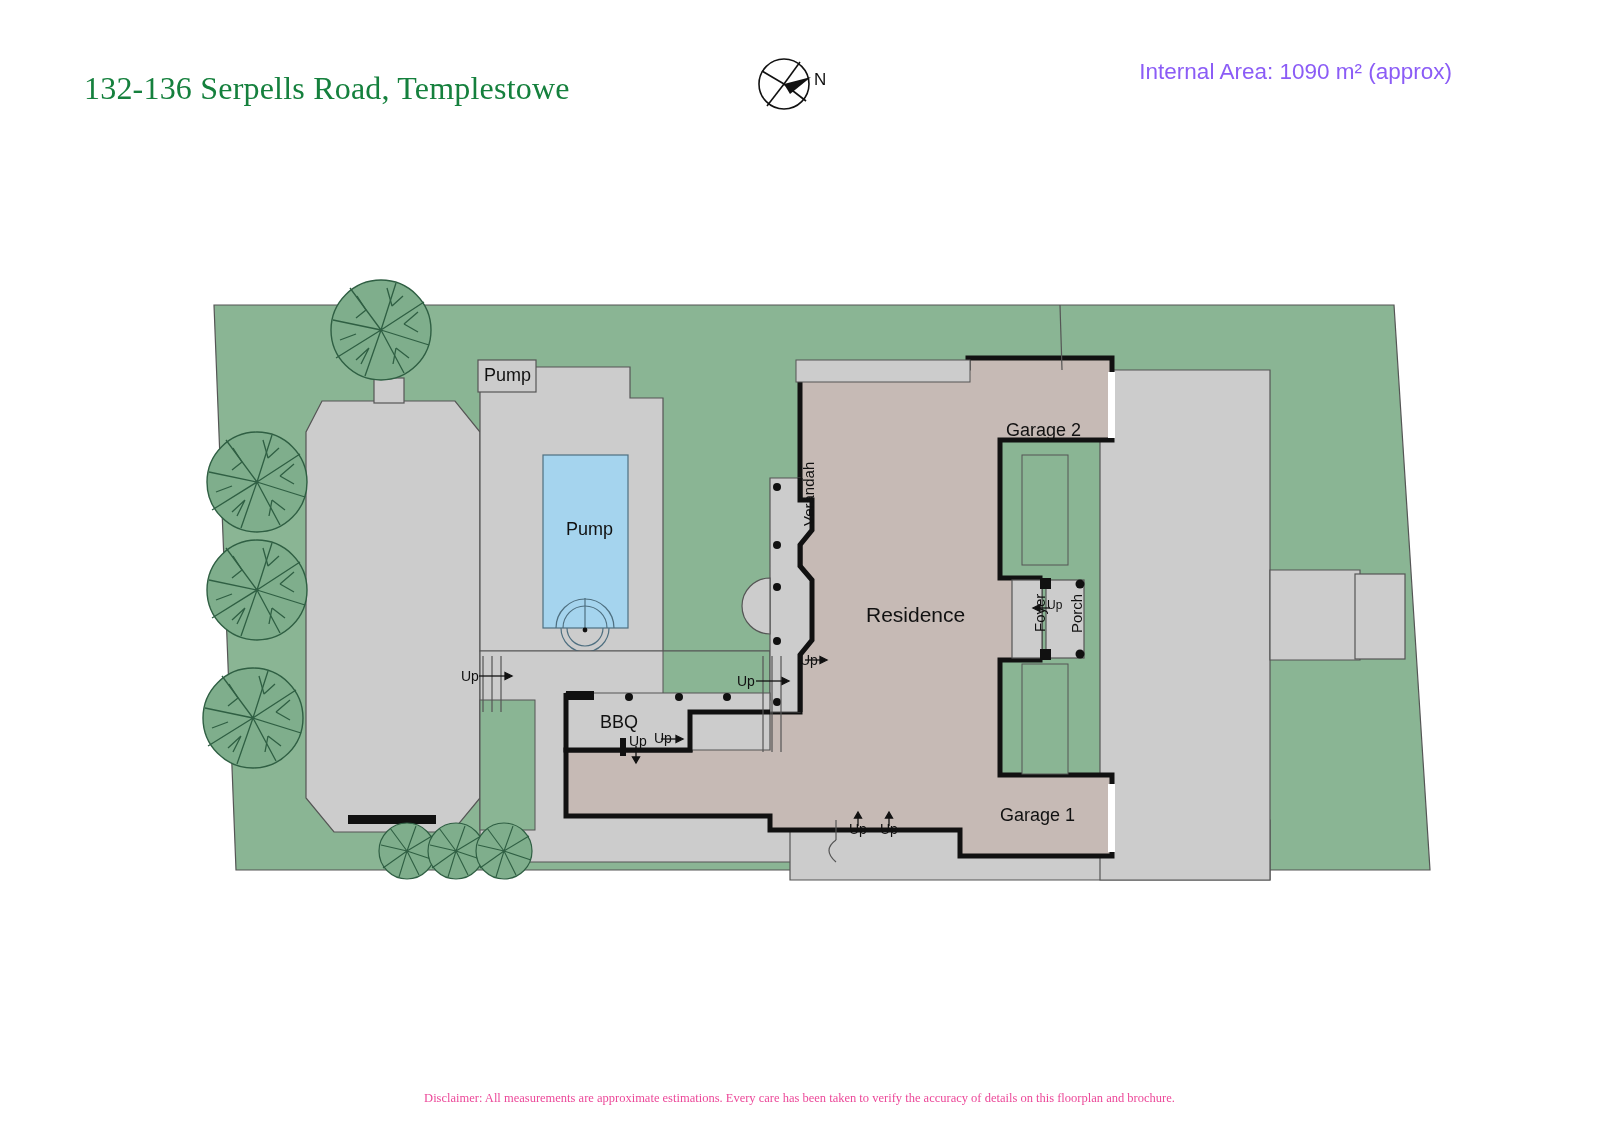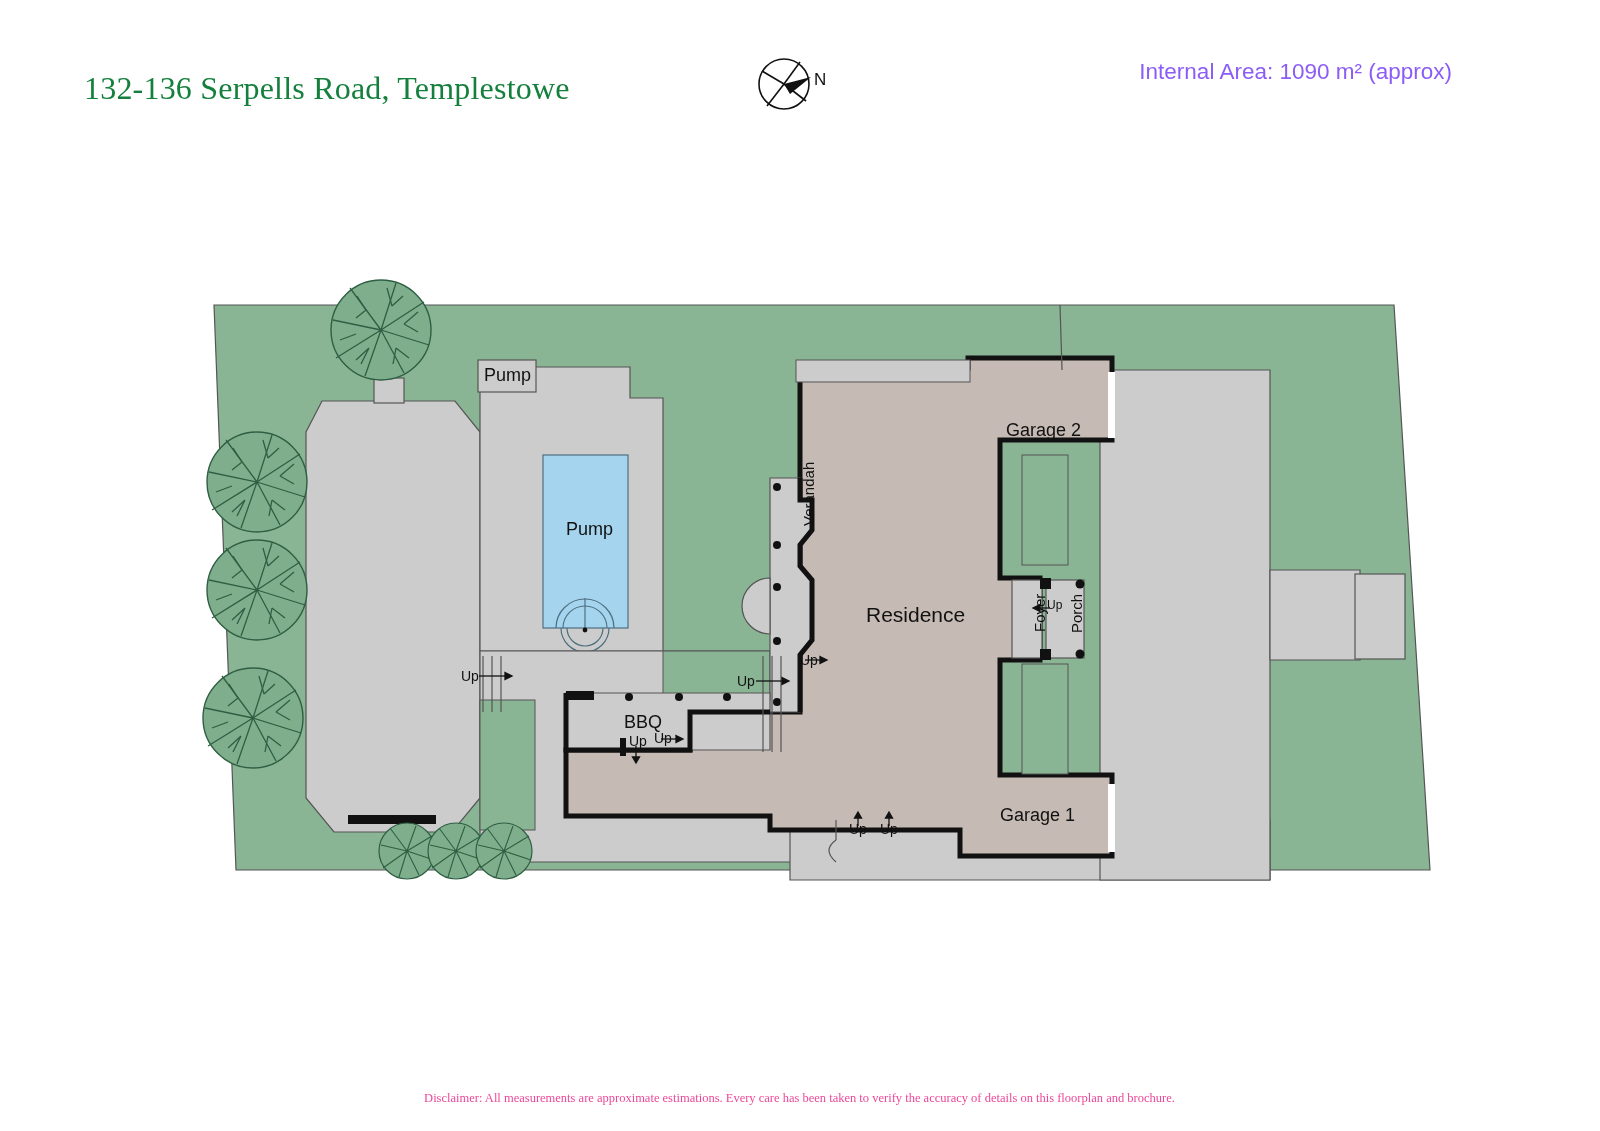--- a/index.html
+++ b/index.html
@@ -230,21 +230,21 @@
 <div class="lbl" style="left:866px; top:603px; font-size:21px;">Residence</div>
 
 <div class="lbl" style="left:1006px; top:396px;margin-top:24px;">Garage 2</div>
 
 <div class="lbl" style="left:1000px; top:805px;">Garage 1</div>
 
 <div class="lbl sm rot" style="left:1031px; top:632px; transform:rotate(-90deg);">Foyer</div>
 
 <div class="lbl sm rot" style="left:1068px; top:633px; transform:rotate(-90deg);">Porch</div>
 
-<div class="lbl" style="left:600px; top:712px;margin-left:24px;">BBQ</div>
+<div class="lbl" style="left:600px; top:712px;">BBQ</div>
 
 <div class="lbl up" style="left:461px; top:668px;">Up</div>
 <div class="lbl up" style="left:737px; top:673px;">Up</div>
 <div class="lbl up" style="left:800px; top:652px;">Up</div>
 <div class="lbl up" style="left:629px; top:733px;">Up</div>
 <div class="lbl up" style="left:654px; top:730px;">Up</div>
 <div class="lbl up" style="left:1047px; top:598px; font-size:12px;">Up</div>
 <div class="lbl up" style="left:849px; top:821px;">Up</div>
 <div class="lbl up" style="left:880px; top:821px;">Up</div>
 

